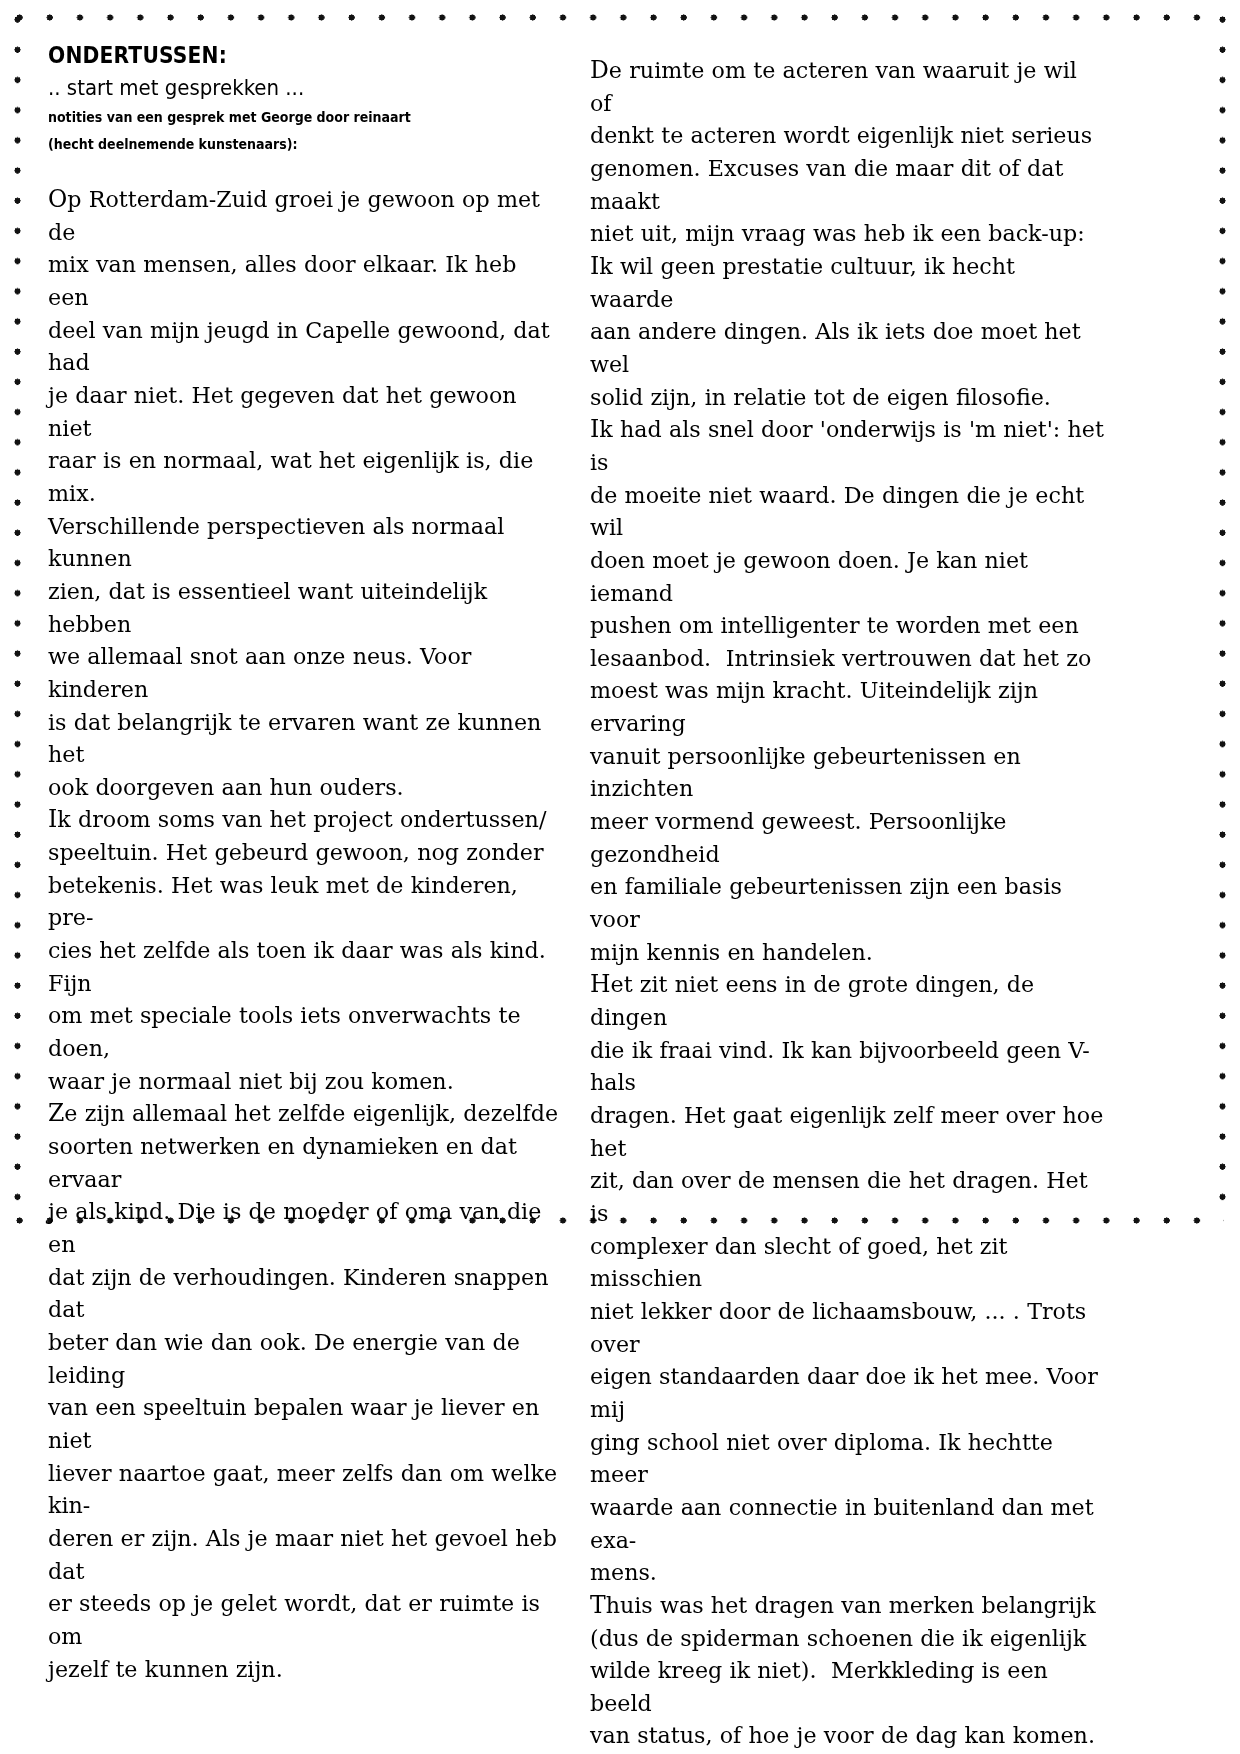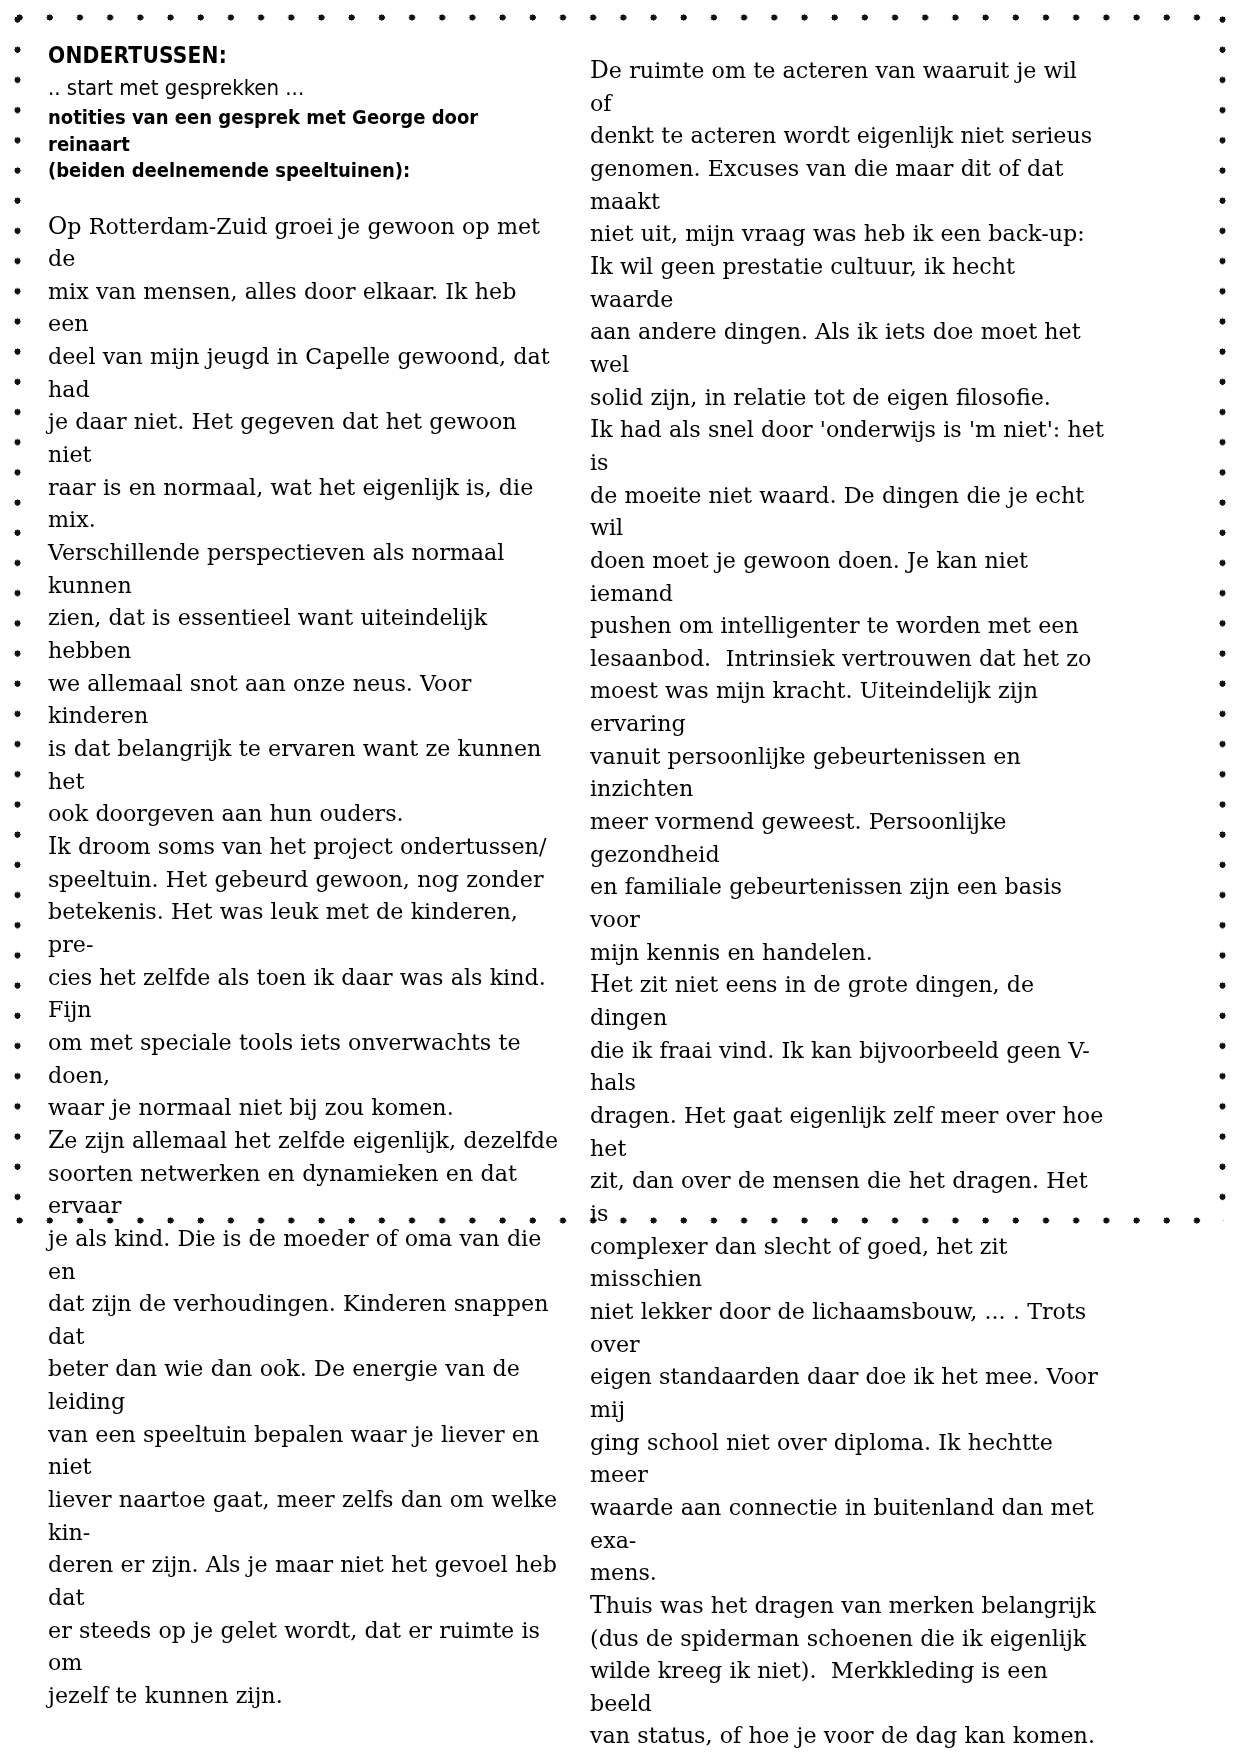--- a/index.html
+++ b/index.html
@@ -78,21 +78,21 @@
     margin: 0 0 3px 0;
   }
   .head-sub {
     font-weight: 400;
     font-size: 22px;
     line-height: 29px;
     margin: 0 0 2px 0;
   }
   .head-note {
     font-weight: 700;
-    font-size: 20px;
+    font-size: 14px;
     line-height: 26.5px;
     margin: 0;
   }
 
   
   .body-text {
     font-size: 22.2px;
     line-height: 32.65px;
     text-align: left;
     hyphens: none;
@@ -122,21 +122,21 @@
   <div class="frame-dots dots-right"></div>
 
   <div class="content">
 
     <div class="col col-left">
 
       <div class="head-block">
         <div class="head-title">ONDERTUSSEN:</div>
         <div class="head-sub">.. start met gesprekken ...</div>
         <div class="head-note">notities van een gesprek met George door reinaart</div>
-        <div class="head-note">(beiden deelnemende speeltuinen):</div>
+        <div class="head-note">(hecht deelnemende kunstenaars):</div>
       </div>
 
       <div class="body-text">
         <p class="para">Op Rotterdam-Zuid groei je gewoon op met de
 mix van mensen, alles door elkaar. Ik heb een
 deel van mijn jeugd in Capelle gewoond, dat had
 je daar niet. Het gegeven dat het gewoon niet
 raar is en normaal, wat het eigenlijk is, die mix.
 Verschillende perspectieven als normaal kunnen
 zien, dat is essentieel want uiteindelijk hebben

